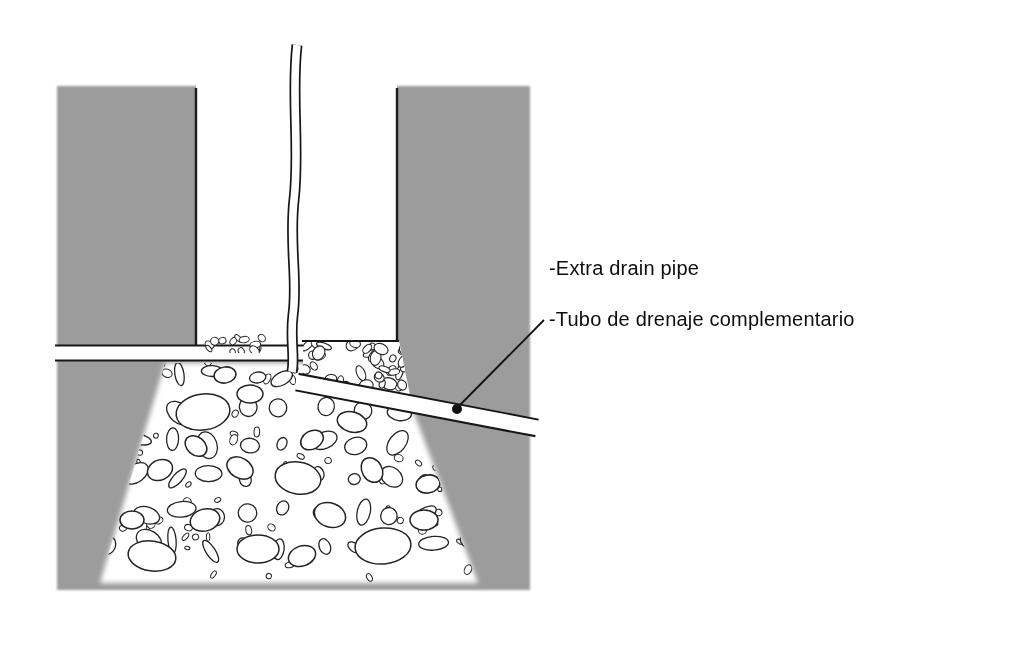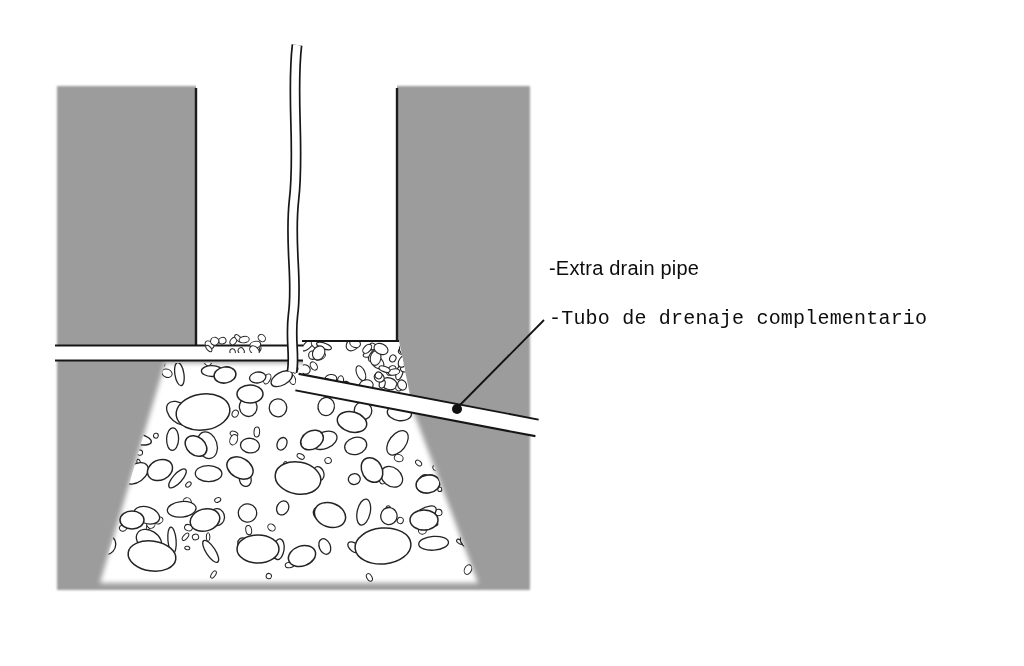--- a/index.html
+++ b/index.html
@@ -16,21 +16,21 @@
   .callout-label {
     position:absolute;
     left:549px;
     font-size:20px;
     line-height:32px;
     color:#0d0d0d;
     white-space:nowrap;
     letter-spacing:0.2px;
   }
   #label-0 { top:252px; }
-  #label-1 { top:303px;font-family:Liberation Mono, monospace; }
+  #label-1 { top:303px; }
   #label-2 { top:337px; }
 </style>
 </head>
 <body>
 
 <div class="stage">
 
   <svg id="diagram-svg" width="1024" height="666" viewBox="0 0 1024 666">
     <defs>
       <filter id="blur1" x="-20%" y="-20%" width="140%" height="140%">

